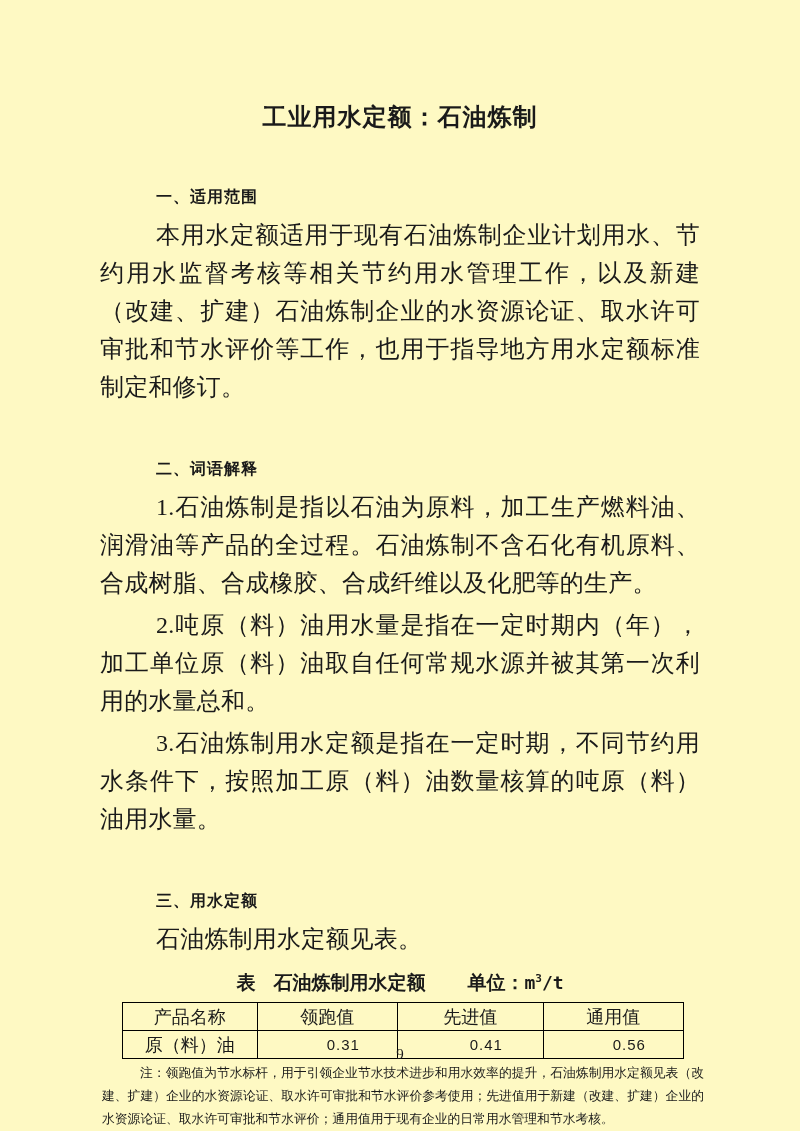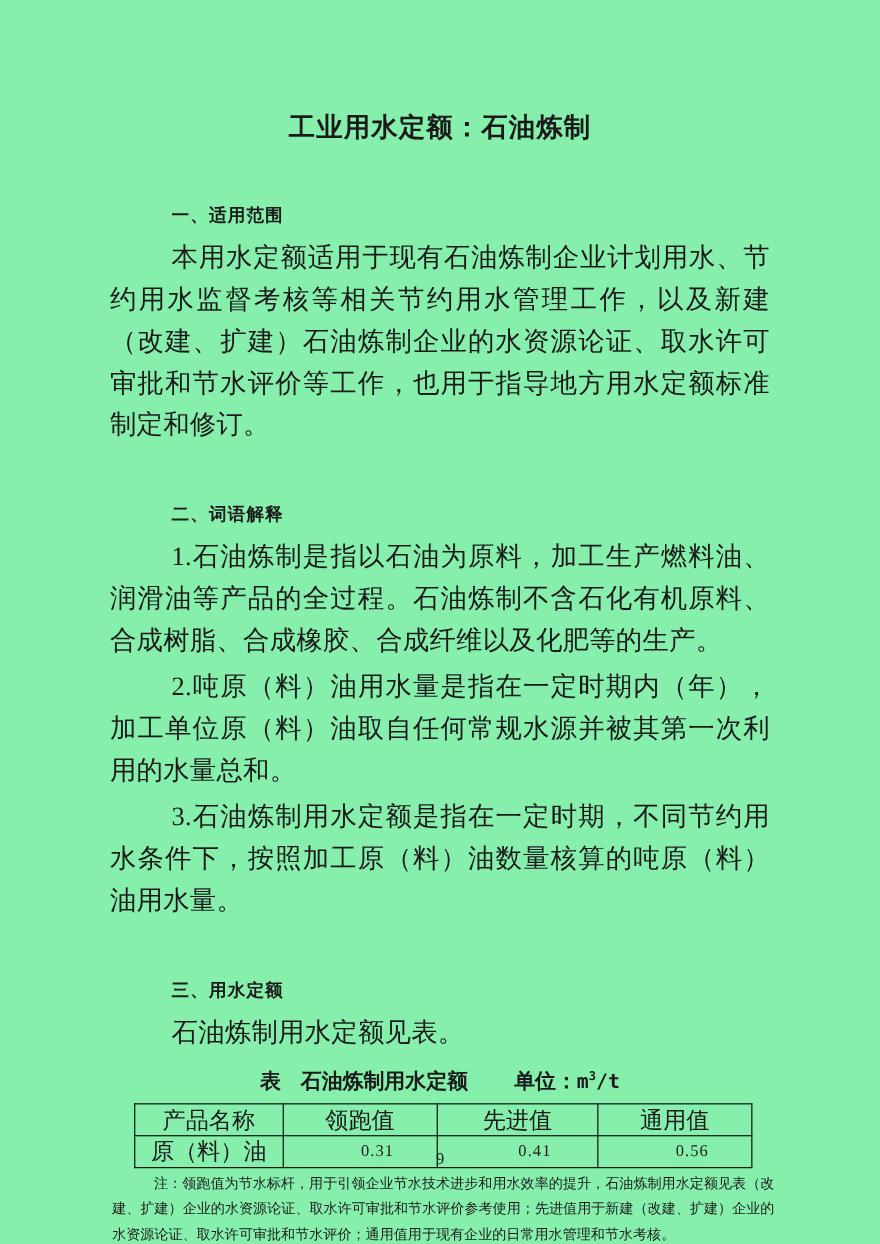--- a/index.html
+++ b/index.html
@@ -8,21 +8,21 @@
     --sans:"Liberation Sans","DejaVu Sans",sans-serif;
     --mono:"DejaVu Sans Mono","Liberation Mono",monospace;
   }
   html,body{margin:0;padding:0;background:#ffffff;}
   .page{
     position:relative;
     width:800px;height:1131px;
     box-sizing:border-box;
     margin:0 auto;
     padding:100px 100px 0 100px;
-    background:#86efac;
+    background:#fef9c3;
     color:var(--ink);
     font-family:var(--serif);
     overflow:hidden;
   }
   .doc-title{
     margin:0;
     font-family:var(--serif);
     font-size:24px;
     font-weight:bold;
     line-height:34px;
@@ -62,27 +62,27 @@
   .table-caption sup{font-size:11px;}
   table.quota{
     border-collapse:collapse;
     width:562px;
     margin:6px 0 0 22px;
     table-layout:fixed;
   }
   table.quota th,table.quota td{
     border:1px solid #000;
     font-weight:normal;
-    font-size:21px;
+    font-size:18px;
     text-align:center;
     padding:0;
     height:27px;
     font-family:Liberation Serif, serif;
   }
-  table.quota td.num{font-family:Liberation Serif, serif;font-size:15px;letter-spacing:1px;padding-left:32px;}
+  table.quota td.num{font-family:Liberation Sans, sans-serif;font-size:15px;letter-spacing:1px;padding-left:32px;}
   p.note{
     margin:3px 0 0 2px;
     width:602px;
     font-size:12.8px;
     line-height:23px;
     text-indent:38px;
     text-align:justify;
   }
   .page-number{
     position:absolute;

